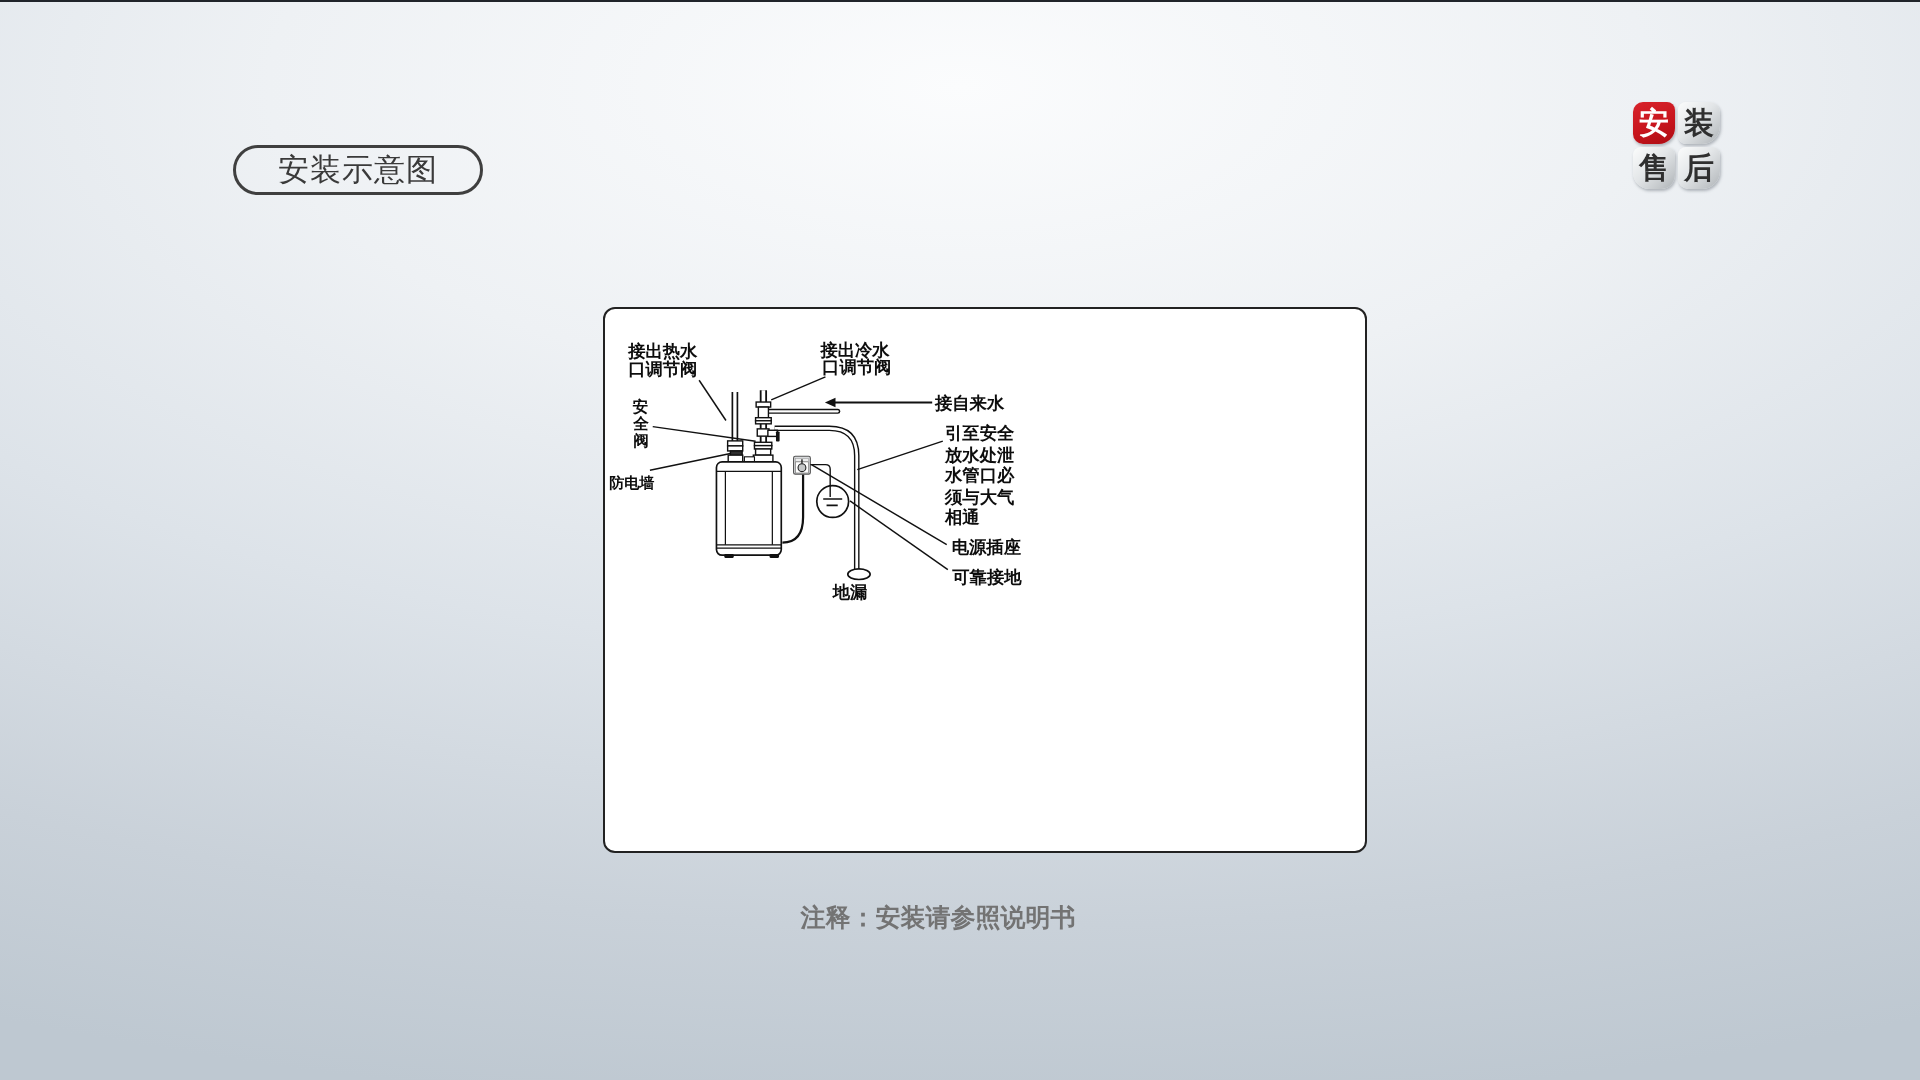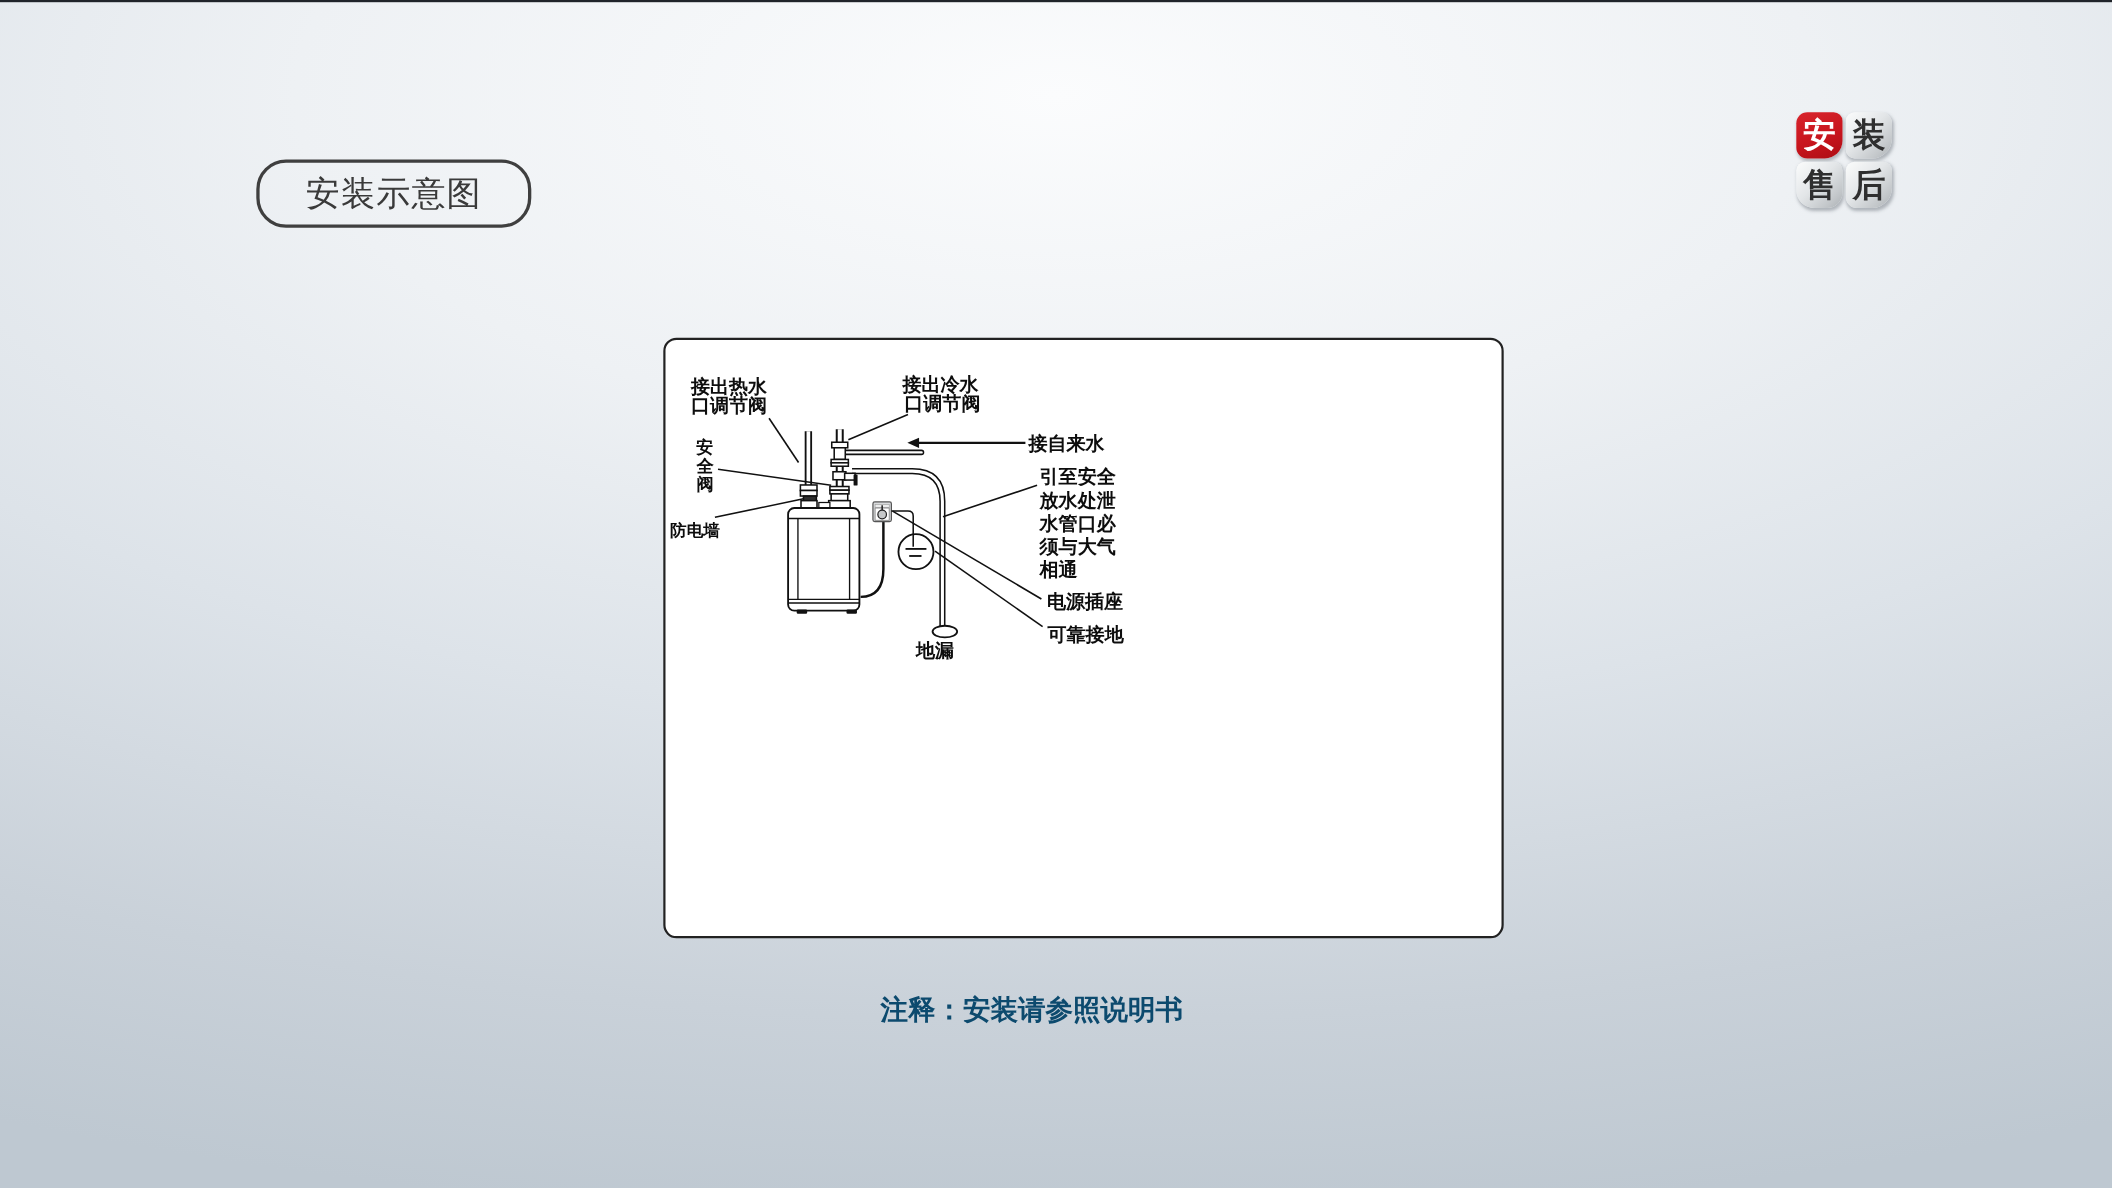--- a/index.html
+++ b/index.html
@@ -5,21 +5,21 @@
   html,body{margin:0;padding:0;}
   body{
     width:1920px;height:1080px;overflow:hidden;position:relative;
     font-family:"Liberation Sans","DejaVu Sans",sans-serif;
     background:
       radial-gradient(120% 95% at 50% 8%, #fbfcfd 0%, #eef1f4 30%, #dde3e9 55%, #c9d1d9 82%, #bec8d1 100%);
   }
   .topline{position:absolute;left:0;top:0;width:1920px;height:2px;background:#20242a;}
   
   .pill{
-    position:absolute;left:233px;top:145px;width:250px;height:62px;
+    position:absolute;left:233px;top:145px;width:250px;height:50px;
     border:3px solid #3f3f3f;border-radius:27px;box-sizing:border-box;
     display:flex;align-items:center;justify-content:center;
     color:#3a3a3a;font-size:31px;letter-spacing:1px;
   }
   
   .badges{position:absolute;left:1633px;top:102px;width:88px;height:90px;
     display:grid;grid-template-columns:42px 42px;grid-template-rows:42px 42px;gap:3px;}
   .tile{display:flex;align-items:center;justify-content:center;
     font-size:30px;font-weight:bold;color:#2f2f2f;
     background:linear-gradient(135deg,#fbfcfc 0%,#e3e6e8 45%,#c3c7ca 80%,#abb0b4 100%);
@@ -31,21 +31,21 @@
   .tile.t4{border-radius:8px 8px 18px 10px;}
   
   .panel{
     position:absolute;left:603px;top:307px;width:764px;height:546px;
     background:#ffffff;border:2px solid #222;border-radius:12px;box-sizing:border-box;
   }
   .panel svg{position:absolute;left:-2px;top:-2px;}
   
   .note{
     position:absolute;left:0;top:901px;width:1876px;text-align:center;
-    font-size:25px;font-weight:bold;color:#0c4a6e;
+    font-size:25px;font-weight:bold;color:#737373;
   }
   svg text{font-family:"Liberation Sans","DejaVu Sans",sans-serif;font-weight:bold;fill:#0d0d0d;}
 </style>
 </head>
 <body>
 
 <div class="topline"></div>
 
 <div class="pill">
   <span>安装示意图</span>

